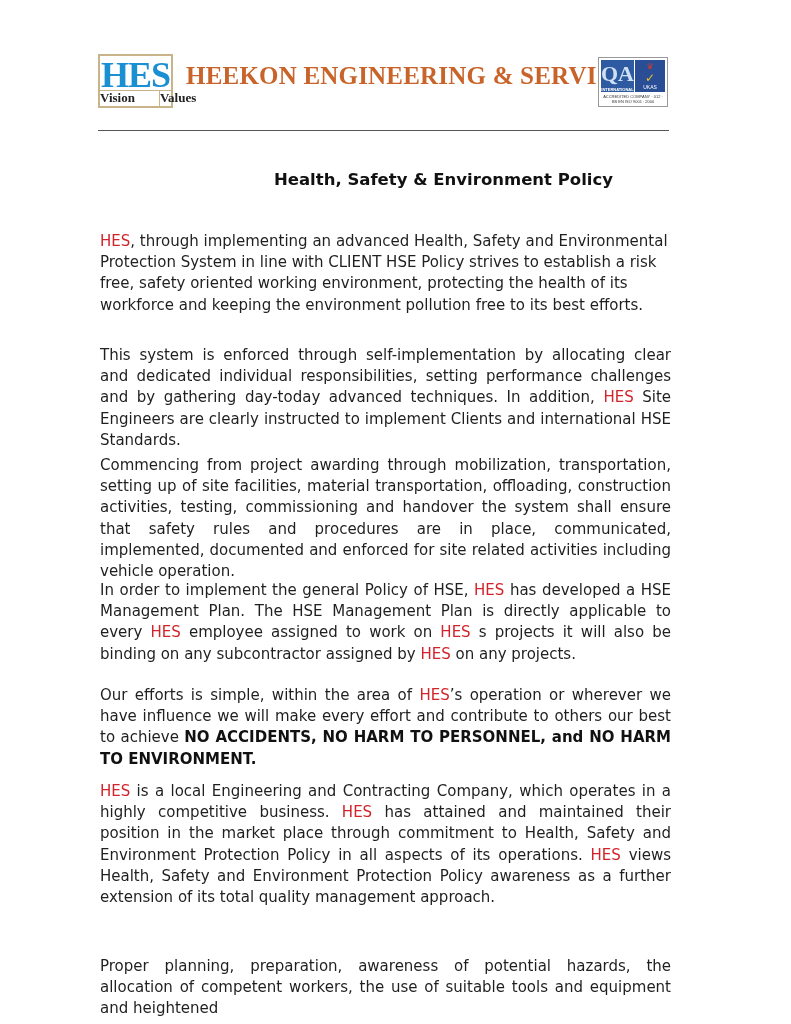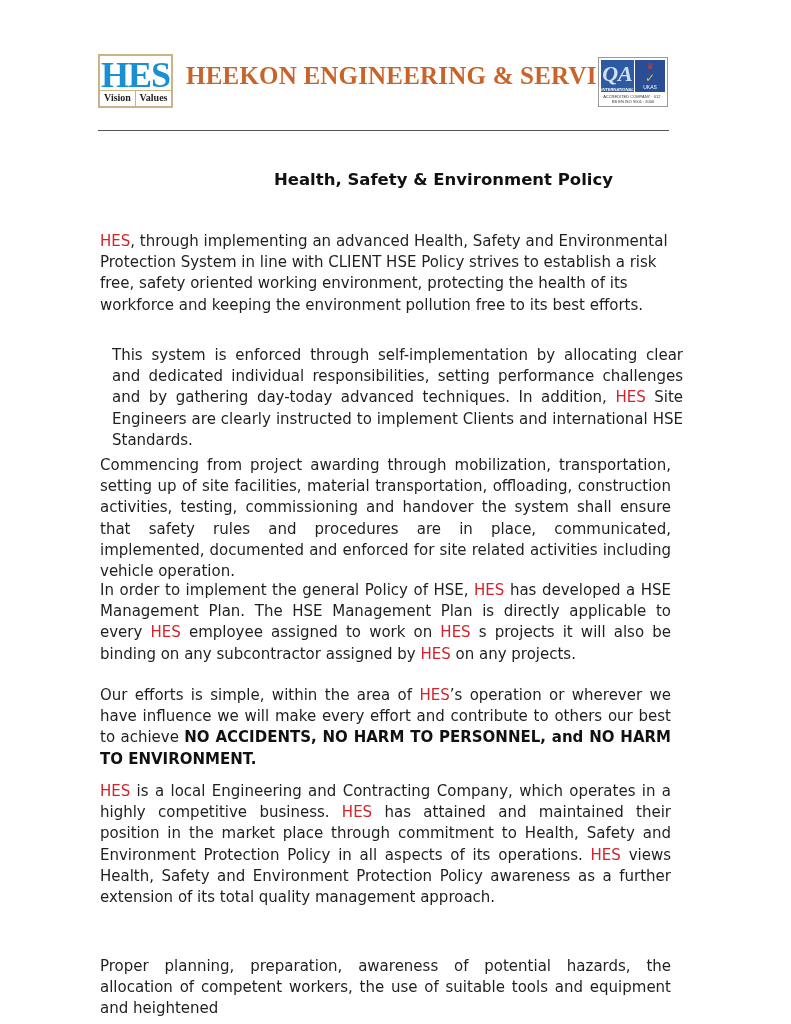--- a/index.html
+++ b/index.html
@@ -1,24 +1,24 @@
 <!DOCTYPE html>
 <html><head>
 <meta charset="utf-8">
 <style>
   html, body { margin:0; padding:0; background:#ffffff; }
   body { width:791px; height:1024px; position:relative; overflow:hidden; font-family:"DejaVu Sans", sans-serif; color:#1a1a1a; }
   .hes-logo { position:absolute; left:98px; top:54px; width:75px; height:54px; border:2px solid #c9b48a; box-sizing:border-box; background:#fff; }
   .hes-logo .hes-mark { position:absolute; left:0; right:0; top:0; height:36px; text-align:center; font-family:"Liberation Serif", serif; font-weight:bold; font-size:36px; line-height:38px; color:#1a8fd1; letter-spacing:-1px; }
   .hes-logo .hes-tag { position:absolute; left:0; right:0; bottom:0; height:15px; border-top:1.5px solid #c9b48a; display:flex; }
-  .hes-logo .hes-tag span { flex:1; text-align:center; font-family:"Liberation Serif", serif; font-weight:bold; font-size:10px; line-height:14px; color:#222; }
-  .hes-logo .hes-tag span + span { border-left:1.5px solid #c9b48a; }
+  .hes-logo .hes-tag span { flex:1; text-align:center; font-family:"Liberation Serif", serif; font-weight:bold; font-size:13px; line-height:14px; color:#222; }
+  .hes-logo .hes-tag span + span { border-left:1.5px solid #c9b48a;margin-left:24px; }
   .company-name { position:absolute; left:186px; top:62px; font-family:"Liberation Serif", serif; font-weight:bold; font-size:25px; color:#c8642a; letter-spacing:0.2px; white-space:nowrap; }
   .qa-logo { position:absolute; left:598px; top:57px; width:70px; height:50px; border:1px solid #999; box-sizing:border-box; background:#fff; }
-  .qa-logo .qa-left { position:absolute; left:2px; top:2px; width:33px; height:32px; background:#2d5aa0; color:#cfe0f5; font-family:"Liberation Serif", serif; font-weight:bold; font-size:22px; line-height:28px; text-align:center;font-style:italic; }
+  .qa-logo .qa-left { position:absolute; left:2px; top:2px; width:33px; height:32px; background:#2d5aa0; color:#cfe0f5; font-family:"Liberation Serif", serif; font-weight:bold; font-size:22px; line-height:28px; text-align:center; }
   .qa-logo .qa-left small { position:absolute; left:0; right:0; bottom:0; font-size:4px; line-height:5px; color:#fff; font-family:"Liberation Sans", sans-serif; }
   .qa-logo .qa-right { position:absolute; left:36px; top:2px; width:30px; height:32px; background:#2a4e96; color:#f0c419; text-align:center; }
   .qa-logo .qa-right .crown { display:block; font-size:8px; line-height:10px; color:#d23a2a; margin-top:2px; }
   .qa-logo .qa-right .tick { display:block; font-size:12px; line-height:12px; color:#f0c419; font-weight:bold; }
   .qa-logo .qa-right .ukas { display:block; font-size:5px; line-height:6px; color:#fff; font-family:"Liberation Sans", sans-serif; }
   .qa-logo .qa-foot { position:absolute; left:2px; right:2px; top:36px; font-size:4px; line-height:5px; color:#333; text-align:center; font-family:"Liberation Sans", sans-serif; }
   .header-rule { position:absolute; left:98px; top:130px; width:571px; height:1px; background:#555; }
   .page-title { position:absolute; left:0; width:791px; top:170px; text-align:center; font-family:"DejaVu Sans", sans-serif; font-weight:bold; font-size:16.5px; color:#111;padding-left:48px; }
   .para { position:absolute; left:100px; width:571px; font-family:"DejaVu Sans", sans-serif; font-size:15px; line-height:21.2px; color:#1f1f1f; text-align:justify; }
   .para.left { text-align:left; }
@@ -49,18 +49,18 @@
     <span class="ukas">UKAS</span>
   </div>
   <div class="qa-foot">ACCREDITED COMPANY  · 012 · BS EN ISO 9001 : 2000</div>
 </div>
 
 <div class="header-rule"></div>
 
 <div class="page-title">Health, Safety &amp; Environment Policy</div>
 
 <div class="para left" style="top:231px;"><span class="hl">HES</span><span>, through implementing an advanced Health, Safety and Environmental Protection System in line with CLIENT HSE Policy strives to establish a risk free, safety oriented working environment, protecting the health of its workforce and keeping the environment pollution free to its best efforts.</span></div>
-<div class="para" style="top:345px;margin-left:12px;"><span>This system is enforced through self-implementation by allocating clear and dedicated individual responsibilities, setting performance challenges and by gathering day-today advanced techniques. In addition, </span><span class="hl">HES</span><span> Site Engineers are clearly instructed to implement Clients and international HSE Standards.</span></div>
+<div class="para" style="top:345px;"><span>This system is enforced through self-implementation by allocating clear and dedicated individual responsibilities, setting performance challenges and by gathering day-today advanced techniques. In addition, </span><span class="hl">HES</span><span> Site Engineers are clearly instructed to implement Clients and international HSE Standards.</span></div>
 <div class="para" style="top:455px;"><span>Commencing from project awarding through mobilization, transportation, setting up of site facilities, material transportation, offloading, construction activities, testing, commissioning and handover the system shall ensure that safety rules and procedures are in place, communicated, implemented, documented and enforced for site related activities including vehicle operation.</span></div>
 <div class="para" style="top:580px;"><span>In order to implement the general Policy of HSE, </span><span class="hl">HES</span><span> has developed a HSE Management Plan. The HSE Management Plan is directly applicable to every </span><span class="hl">HES</span><span> employee assigned to work on </span><span class="hl">HES</span><span> s projects it will also be binding on any subcontractor assigned by </span><span class="hl">HES</span><span> on any projects.</span></div>
 <div class="para" style="top:685px;"><span>Our efforts is simple, within the area of </span><span class="hl">HES</span><span>’s operation or wherever we have influence we will make every effort and contribute to others our best to achieve </span><span class="strong">NO ACCIDENTS, NO HARM TO PERSONNEL, and NO HARM TO ENVIRONMENT.</span></div>
 <div class="para" style="top:781px;"><span class="hl">HES</span><span> is a local Engineering and Contracting Company, which operates in a highly competitive business. </span><span class="hl">HES</span><span> has attained and maintained their position in the market place through commitment to Health, Safety and Environment Protection Policy in all aspects of its operations. </span><span class="hl">HES</span><span> views Health, Safety and Environment Protection Policy awareness as a further extension of its total quality management approach.</span></div>
 <div class="para" style="top:956px;"><span>Proper planning, preparation, awareness of potential hazards, the allocation of competent workers, the use of suitable tools and equipment and heightened</span></div>
 
 </body></html>

